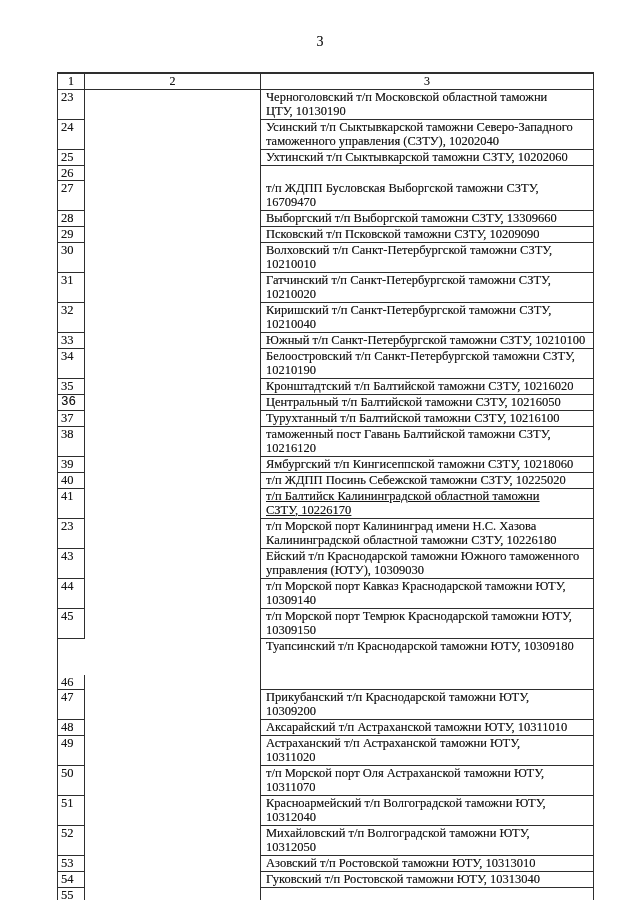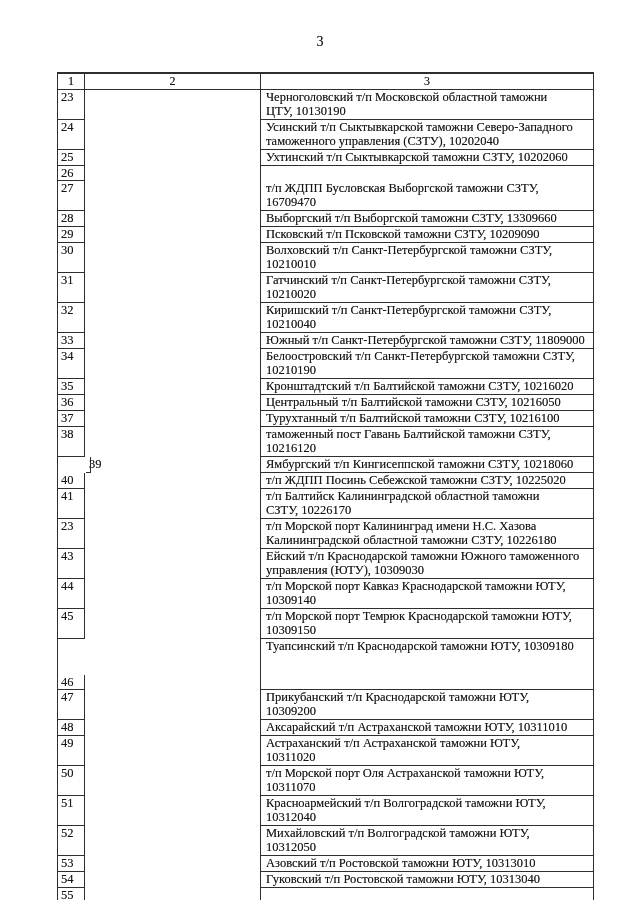--- a/index.html
+++ b/index.html
@@ -109,47 +109,47 @@
 
   <div class="cell num" style="grid-row: 10;">31</div>
   <div class="cell desc" style="grid-row: 10;">Гатчинский т/п Санкт-Петербургской таможни СЗТУ,
 10210020</div>
 
   <div class="cell num" style="grid-row: 11;">32</div>
   <div class="cell desc" style="grid-row: 11;">Киришский т/п Санкт-Петербургской таможни СЗТУ,
 10210040</div>
 
   <div class="cell num" style="grid-row: 12;">33</div>
-  <div class="cell desc" style="grid-row: 12;">Южный т/п Санкт-Петербургской таможни СЗТУ, 11809000</div>
+  <div class="cell desc" style="grid-row: 12;">Южный т/п Санкт-Петербургской таможни СЗТУ, 10210100</div>
 
   <div class="cell num" style="grid-row: 13;">34</div>
   <div class="cell desc" style="grid-row: 13;">Белоостровский т/п Санкт-Петербургской таможни СЗТУ,
 10210190</div>
 
   <div class="cell num" style="grid-row: 14;">35</div>
   <div class="cell desc" style="grid-row: 14;">Кронштадтский т/п Балтийской таможни СЗТУ, 10216020</div>
 
-  <div class="cell num" style="grid-row: 15;">36</div>
+  <div class="cell num" style="grid-row: 15; font-family: Liberation Mono, monospace;">36</div>
   <div class="cell desc" style="grid-row: 15;">Центральный т/п Балтийской таможни СЗТУ, 10216050</div>
 
   <div class="cell num" style="grid-row: 16;">37</div>
   <div class="cell desc" style="grid-row: 16;">Турухтанный т/п Балтийской таможни СЗТУ, 10216100</div>
 
   <div class="cell num" style="grid-row: 17;">38</div>
   <div class="cell desc" style="grid-row: 17;">таможенный пост Гавань Балтийской таможни СЗТУ,
 10216120</div>
 
-  <div class="cell num" style="grid-row: 18; margin-left: 28px;">39</div>
+  <div class="cell num" style="grid-row: 18;">39</div>
   <div class="cell desc" style="grid-row: 18;">Ямбургский т/п Кингисеппской таможни СЗТУ, 10218060</div>
 
   <div class="cell num" style="grid-row: 19;">40</div>
   <div class="cell desc" style="grid-row: 19;">т/п ЖДПП Посинь Себежской таможни СЗТУ, 10225020</div>
 
   <div class="cell num" style="grid-row: 20;">41</div>
-  <div class="cell desc" style="grid-row: 20;">т/п Балтийск Калининградской областной таможни
+  <div class="cell desc" style="grid-row: 20; text-decoration: underline;">т/п Балтийск Калининградской областной таможни
 СЗТУ, 10226170</div>
 
   <div class="cell num" style="grid-row: 21;">23</div>
   <div class="cell desc" style="grid-row: 21;">т/п Морской порт Калининград имени Н.С. Хазова
 Калининградской областной таможни СЗТУ, 10226180</div>
 
   <div class="cell num" style="grid-row: 22;">43</div>
   <div class="cell desc" style="grid-row: 22;">Ейский т/п Краснодарской таможни Южного таможенного
 управления (ЮТУ), 10309030</div>
 

